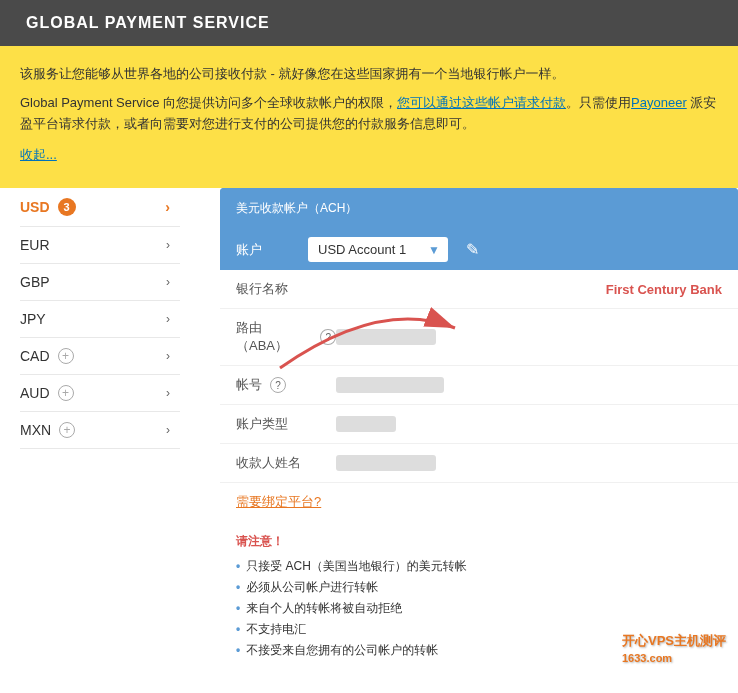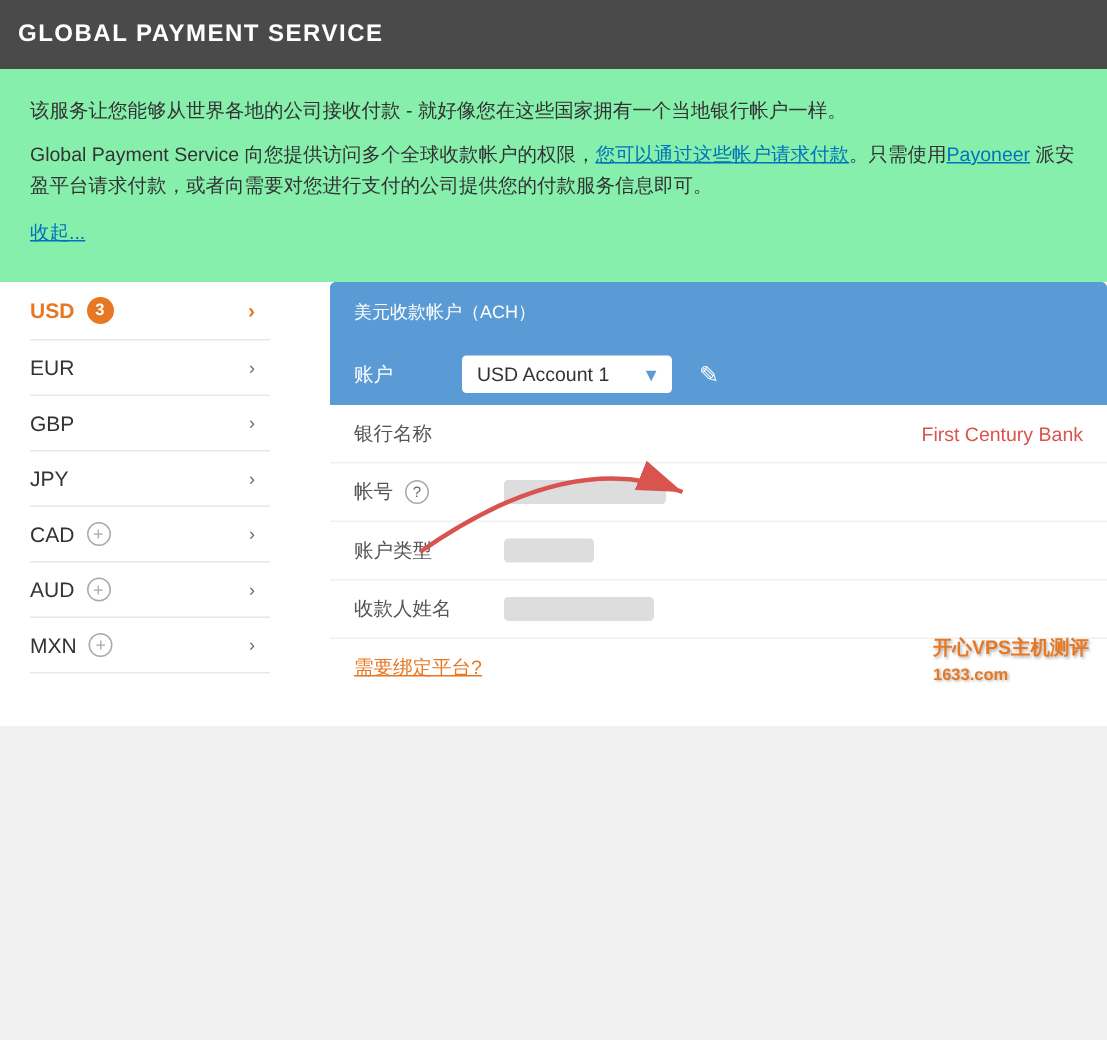--- a/index.html
+++ b/index.html
@@ -1,28 +1,28 @@
 <!DOCTYPE html>
 <html><head>
   <meta charset="utf-8">
   <style>
     * { box-sizing: border-box; margin: 0; padding: 0; }
     body { font-family: Arial, sans-serif; font-size: 14px; color: #333; background: #f0f0f0; width: 738px; min-height: 693px; }
 
     .header {
       background: #4a4a4a;
       color: #fff;
-      padding: 14px 12px;
+      padding: 14px 26px;
       font-size: 16px;
       font-weight: bold;
       letter-spacing: 1px;
     }
 
     .main-content {
-      background: #86efac;
+      background: #fde047;
       padding: 18px 20px 10px 20px;
     }
 
     .intro-text {
       color: #333;
       font-size: 13px;
       line-height: 1.6;
       margin-bottom: 8px;
     }
 
@@ -150,21 +150,21 @@
     }
 
     .panel-row-value {
       flex: 1;
       text-align: right;
       color: #333;
     }
 
     .panel-row-value.red {
       color: #d9534f;
-      font-weight: normal;
+      font-weight: bold;
     }
 
     .account-select-row {
       background: #5b9bd5;
       padding: 8px 16px;
       display: flex;
       align-items: center;
       gap: 12px;
     }
 
@@ -380,20 +380,27 @@
           <span class="edit-icon">✎</span>
         </div>
 
         <div class="panel-body">
 
           <div class="panel-row">
             <span class="panel-row-label">银行名称</span>
             <span class="panel-row-value red">First Century Bank</span>
           </div>
 
+          <div class="panel-row">
+            <span class="panel-row-label" style="display:flex;align-items:center;gap:4px;">
+              <span>路由（ABA）</span>
+              <span class="help-icon">?</span>
+            </span>
+            <span class="blurred-value">&nbsp;&nbsp;&nbsp;&nbsp;&nbsp;&nbsp;&nbsp;&nbsp;&nbsp;&nbsp;&nbsp;&nbsp;&nbsp;&nbsp;&nbsp;&nbsp;&nbsp;&nbsp;&nbsp;&nbsp;</span>
+          </div>
 
           <div class="panel-row">
             <span class="panel-row-label" style="display:flex;align-items:center;gap:4px;text-align:right;">
               <span>帐号</span>
               <span class="help-icon">?</span>
             </span>
             <span class="blurred-value">&nbsp;&nbsp;&nbsp;&nbsp;&nbsp;&nbsp;&nbsp;&nbsp;&nbsp;&nbsp;&nbsp;&nbsp;&nbsp;&nbsp;&nbsp;&nbsp;&nbsp;&nbsp;&nbsp;&nbsp;&nbsp;&nbsp;&nbsp;&nbsp;&nbsp;&nbsp;&nbsp;&nbsp;&nbsp;&nbsp;</span>
           </div>
 
           <div class="panel-row">
@@ -403,20 +410,30 @@
 
           <div class="panel-row">
             <span class="panel-row-label">收款人姓名</span>
             <span class="blurred-value">&nbsp;&nbsp;&nbsp;&nbsp;&nbsp;&nbsp;&nbsp;&nbsp;&nbsp;&nbsp;&nbsp;&nbsp;&nbsp;&nbsp;&nbsp;&nbsp;&nbsp;&nbsp;&nbsp;&nbsp;</span>
           </div>
 
           <div class="panel-row" style="border-bottom:none;">
             <a class="bind-link">需要绑定平台?</a>
           </div>
 
+          <div class="notice-section">
+            <div class="notice-title">请注意！</div>
+            <ul class="notice-list">
+              <li>只接受 ACH（美国当地银行）的美元转帐</li>
+              <li>必须从公司帐户进行转帐</li>
+              <li>来自个人的转帐将被自动拒绝</li>
+              <li>不支持电汇</li>
+              <li>不接受来自您拥有的公司帐户的转帐</li>
+            </ul>
+          </div>
         </div>
       </div>
 
       <svg style="position:absolute;top:90px;left:60px;width:220px;height:100px;pointer-events:none;z-index:10;" viewBox="0 0 220 100">
         <defs>
           <marker id="arrowhead" markerWidth="10" markerHeight="7" refX="10" refY="3.5" orient="auto">
             <polygon points="0 0, 10 3.5, 0 7" fill="#d9534f"></polygon>
           </marker>
         </defs>
         <path d="M 20 90 Q 120 20 195 50" stroke="#d9534f" stroke-width="3" fill="none" marker-end="url(#arrowhead)"></path>

